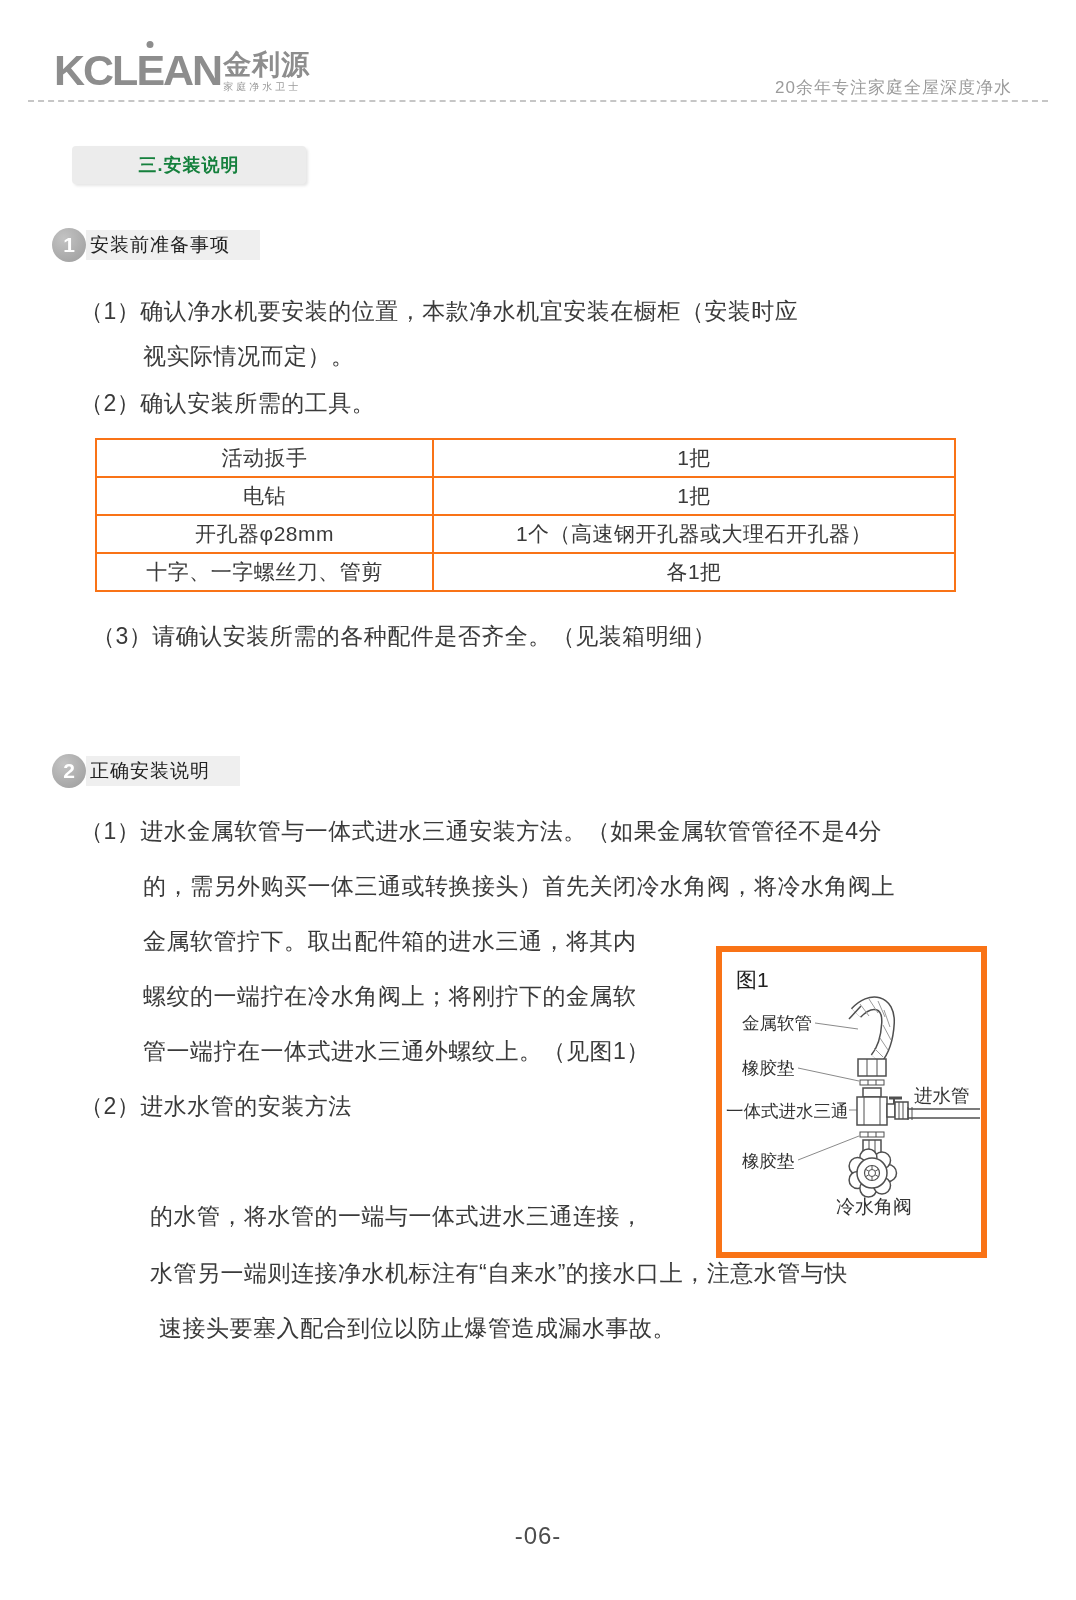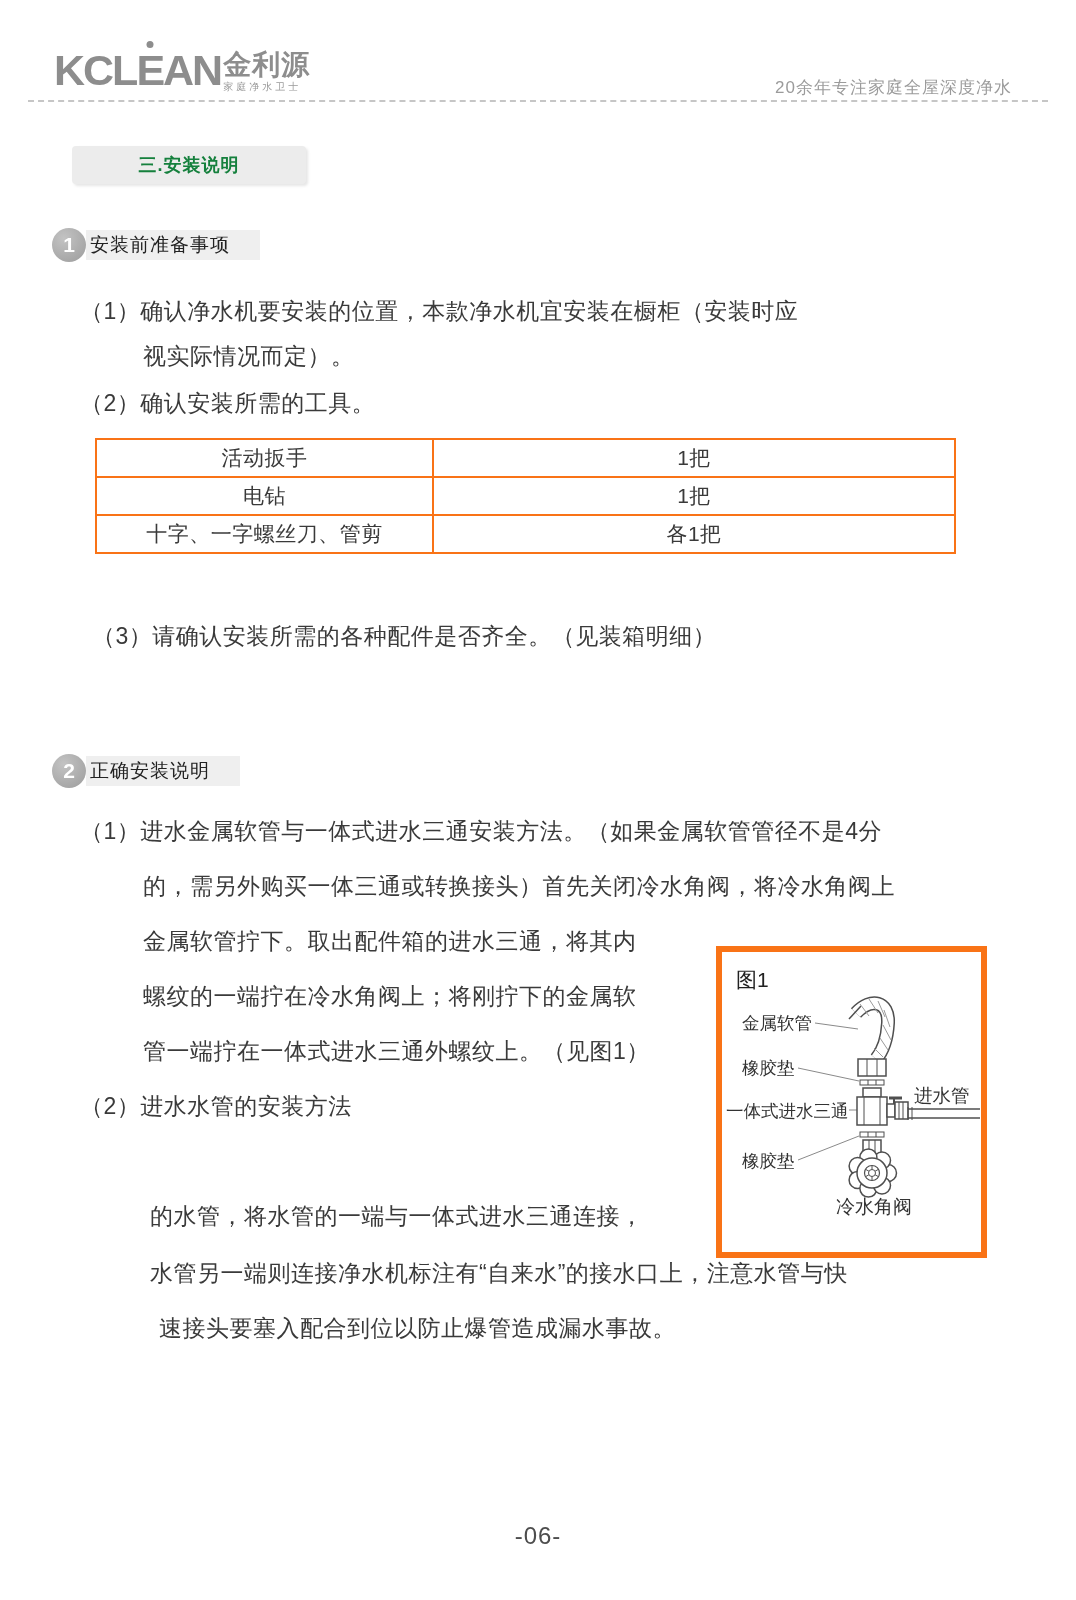--- a/index.html
+++ b/index.html
@@ -76,20 +76,24 @@
 
   <table class="tools">
     <tbody>
       <tr>
         <td class="c1">活动扳手</td>
         <td>1把</td>
       </tr>
       <tr>
         <td class="c1">电钻</td>
         <td>1把</td>
+      </tr>
+      <tr>
+        <td class="c1">开孔器φ28mm</td>
+        <td>1个（高速钢开孔器或大理石开孔器）</td>
       </tr>
       <tr>
         <td class="c1">十字、一字螺丝刀、管剪</td>
         <td>各1把</td>
       </tr>
     </tbody>
   </table>
 
   <div class="bline" style="left:92px;top:622px;">（3）请确认安装所需的各种配件是否齐全。（见装箱明细）</div>
 

